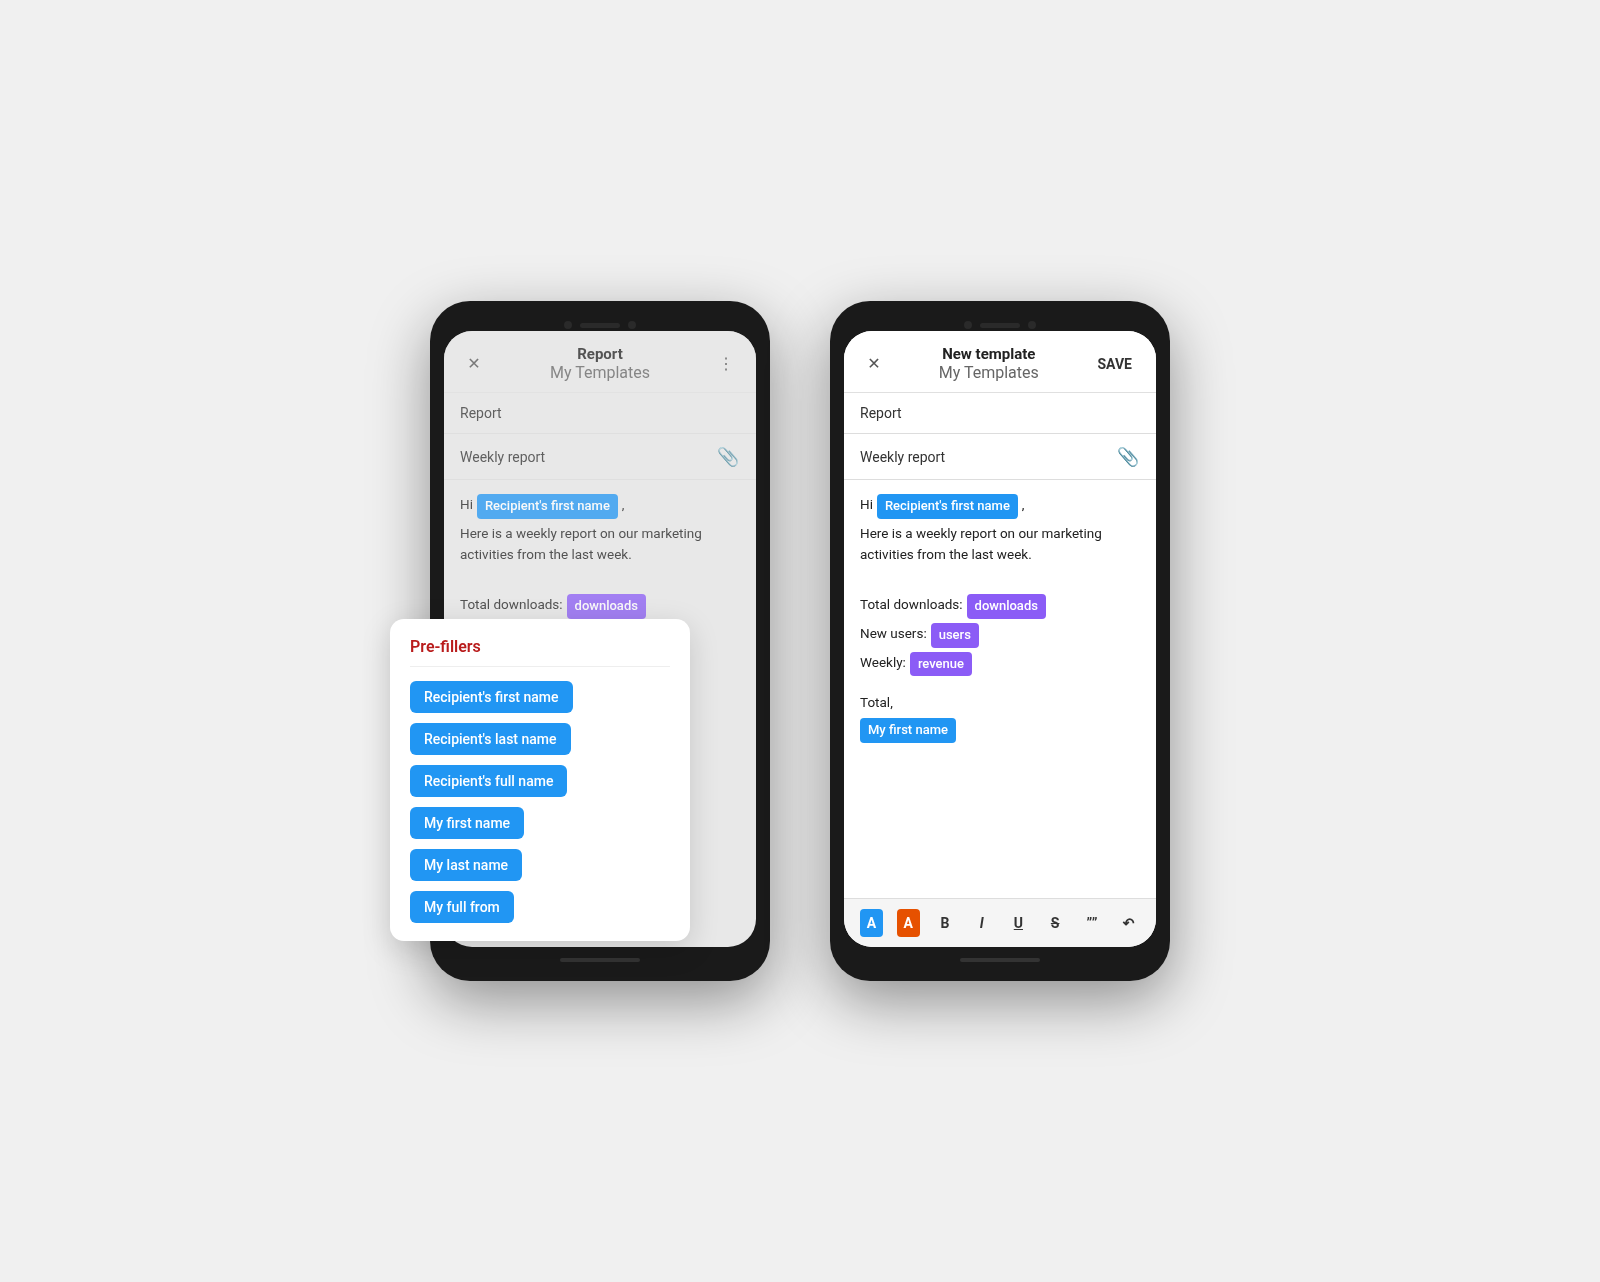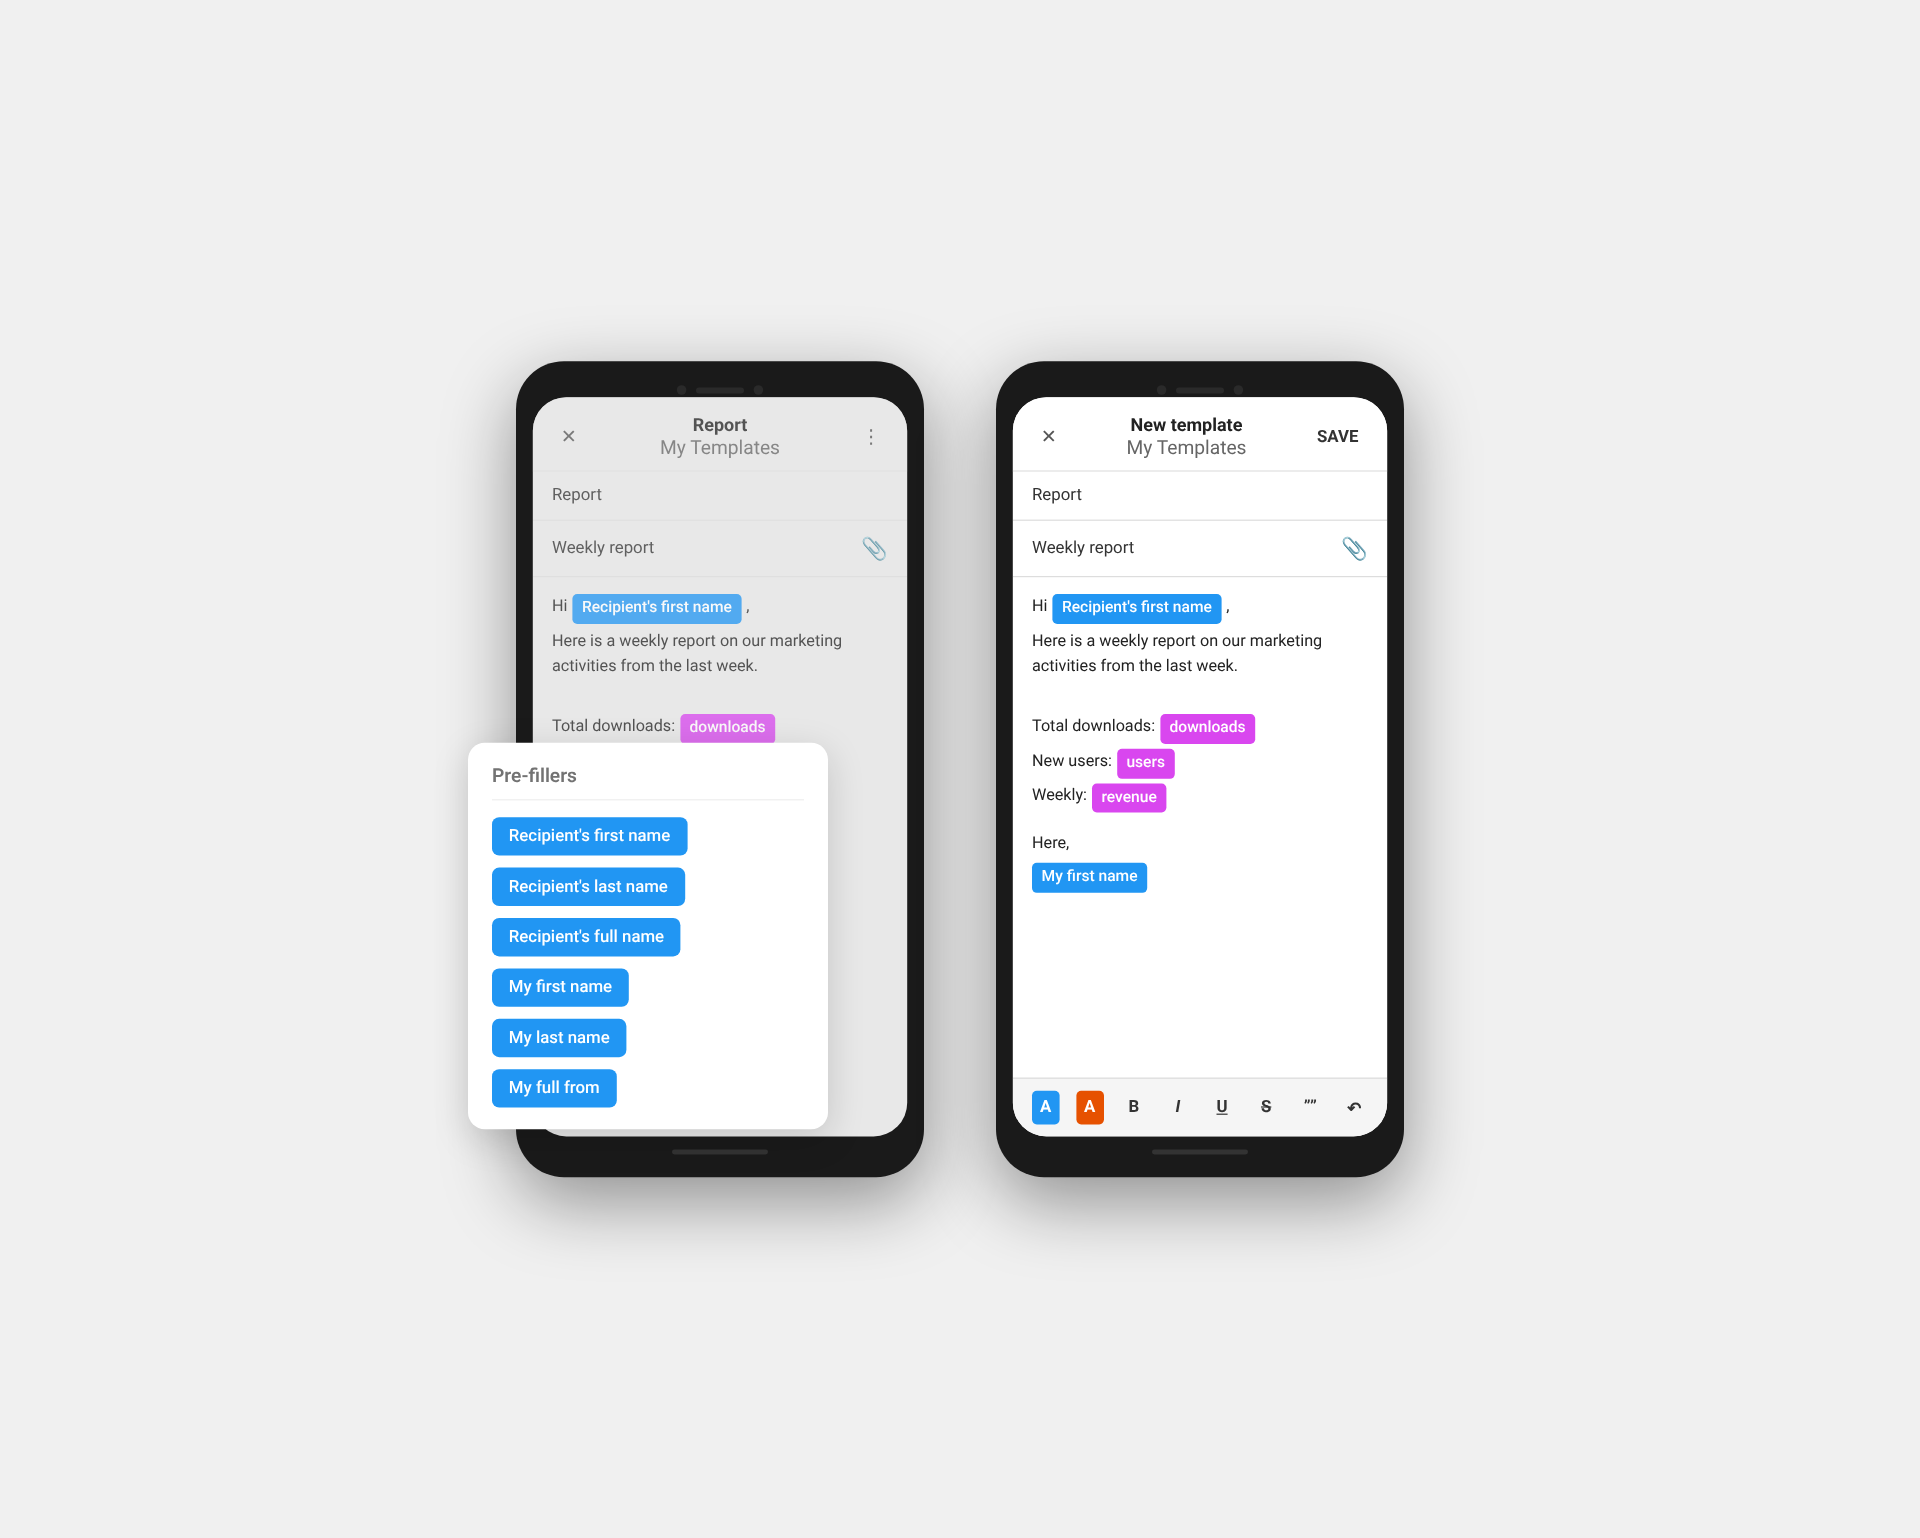--- a/index.html
+++ b/index.html
@@ -160,21 +160,21 @@
     .tag {
       display: inline-block;
       border-radius: 4px;
       padding: 2px 8px;
       font-size: 13px;
       color: #fff;
       font-weight: 500;
     }
 
     .tag-blue { background: #2196F3; }
-    .tag-orange { background: #d946ef; }
+    .tag-orange { background: #8b5cf6; }
 
     
     .editor-toolbar {
       background: #f5f5f5;
       border-top: 1px solid #ddd;
       padding: 10px 16px;
       display: flex;
       align-items: center;
       gap: 14px;
     }
@@ -207,21 +207,21 @@
       width: 300px;
       position: absolute;
       bottom: -20px;
       left: -10px;
       z-index: 10;
     }
 
     .prefillers-title {
       font-size: 16px;
       font-weight: 600;
-      color: #737373;
+      color: #b91c1c;
       margin-bottom: 14px;
       padding-bottom: 10px;
       border-bottom: 1px solid #eee;
     }
 
     .prefillers-list {
       display: flex;
       flex-direction: column;
       gap: 10px;
     }
@@ -383,21 +383,21 @@
           <div class="message-line">
             <span>New users:</span>
             <span class="tag tag-orange">users</span>
           </div>
           <div class="message-line">
             <span>Weekly:</span>
             <span class="tag tag-orange">revenue</span>
           </div>
           <div style="margin-top: 16px;">
             <div class="message-line">
-              <span>Here,</span>
+              <span>Total,</span>
             </div>
             <div class="message-line">
               <span class="tag tag-blue">My first name</span>
             </div>
           </div>
         </div>
         <div class="editor-toolbar">
           <div class="toolbar-btn toolbar-btn-blue">A</div>
           <div class="toolbar-btn toolbar-btn-orange">A</div>
           <div class="toolbar-btn">B</div>

